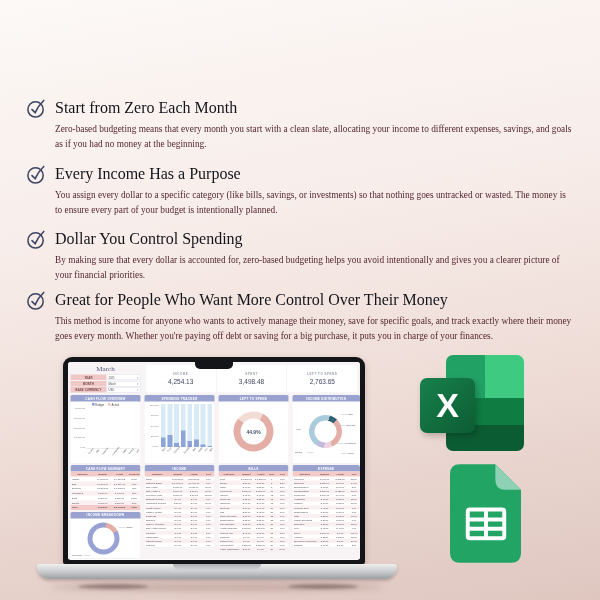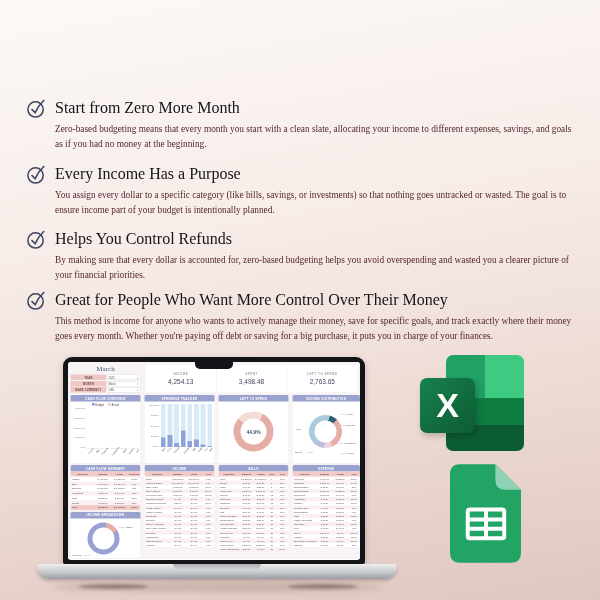--- a/index.html
+++ b/index.html
@@ -95,40 +95,40 @@
 <body>
 
 <div class="page">
 
 
   <div class="section" style="top:98px;">
     <svg class="check" viewBox="0 0 22 22">
       <circle cx="10" cy="12" r="8" fill="none" stroke="#3d4464" stroke-width="1.6"></circle>
       <path d="M6.3 12.2 L9.6 15.3 Q12.5 8.5 18.6 2.6" fill="none" stroke="#3d4464" stroke-width="1.7" stroke-linecap="round"></path>
     </svg>
-    <div class="sec-head">Start from Zero More Month</div>
+    <div class="sec-head">Start from Zero Each Month</div>
     <div class="sec-body">Zero-based budgeting means that every month you start with a clean slate, allocating your income to different expenses, savings, and goals as if you had no money at the beginning.</div>
   </div>
 
   <div class="section" style="top:164px;">
     <svg class="check" viewBox="0 0 22 22">
       <circle cx="10" cy="12" r="8" fill="none" stroke="#3d4464" stroke-width="1.6"></circle>
       <path d="M6.3 12.2 L9.6 15.3 Q12.5 8.5 18.6 2.6" fill="none" stroke="#3d4464" stroke-width="1.7" stroke-linecap="round"></path>
     </svg>
     <div class="sec-head">Every Income Has a Purpose</div>
-    <div class="sec-body">You assign every dollar to a specific category (like bills, savings, or investments) so that nothing goes untracked or wasted. The goal is to ensure income part of your budget is intentionally planned.</div>
+    <div class="sec-body">You assign every dollar to a specific category (like bills, savings, or investments) so that nothing goes untracked or wasted. The money is to ensure every part of your budget is intentionally planned.</div>
   </div>
 
   <div class="section" style="top:229px;">
     <svg class="check" viewBox="0 0 22 22">
       <circle cx="10" cy="12" r="8" fill="none" stroke="#3d4464" stroke-width="1.6"></circle>
       <path d="M6.3 12.2 L9.6 15.3 Q12.5 8.5 18.6 2.6" fill="none" stroke="#3d4464" stroke-width="1.7" stroke-linecap="round"></path>
     </svg>
-    <div class="sec-head">Helps You Control Refunds</div>
-    <div class="sec-body">By making sure that every dollar is accounted for, zero-based budgeting helps you avoid overspending and wasted you a clearer picture of your financial priorities.</div>
+    <div class="sec-head">Dollar You Control Spending</div>
+    <div class="sec-body">By making sure that every dollar is accounted for, zero-based budgeting helps you avoid intentionally and gives you a clearer picture of your financial priorities.</div>
   </div>
 
   <div class="section" style="top:290px;">
     <svg class="check" viewBox="0 0 22 22">
       <circle cx="10" cy="12" r="8" fill="none" stroke="#3d4464" stroke-width="1.6"></circle>
       <path d="M6.3 12.2 L9.6 15.3 Q12.5 8.5 18.6 2.6" fill="none" stroke="#3d4464" stroke-width="1.7" stroke-linecap="round"></path>
     </svg>
     <div class="sec-head">Great for People Who Want More Control Over Their Money</div>
     <div class="sec-body">This method is income for anyone who wants to actively manage their money, save for specific goals, and track exactly where their money goes every month. Whether you're paying off debt or saving for a big purchase, it puts you in charge of your finances.</div>
   </div>

